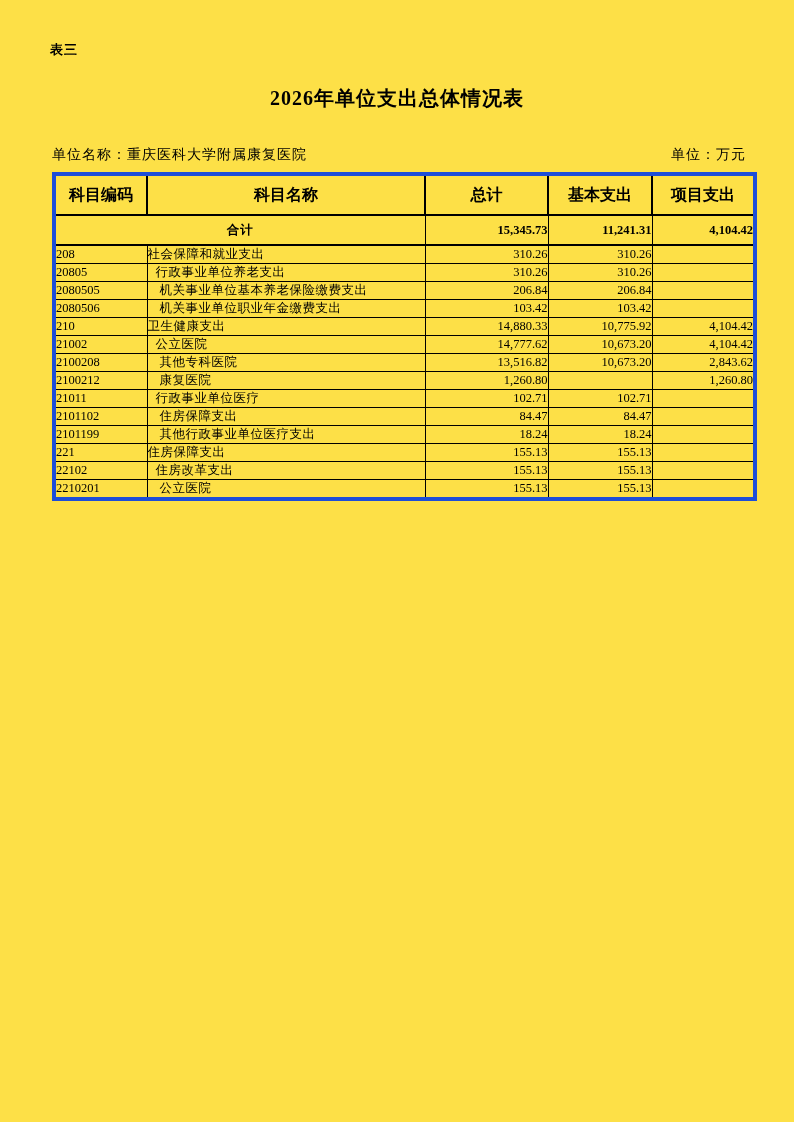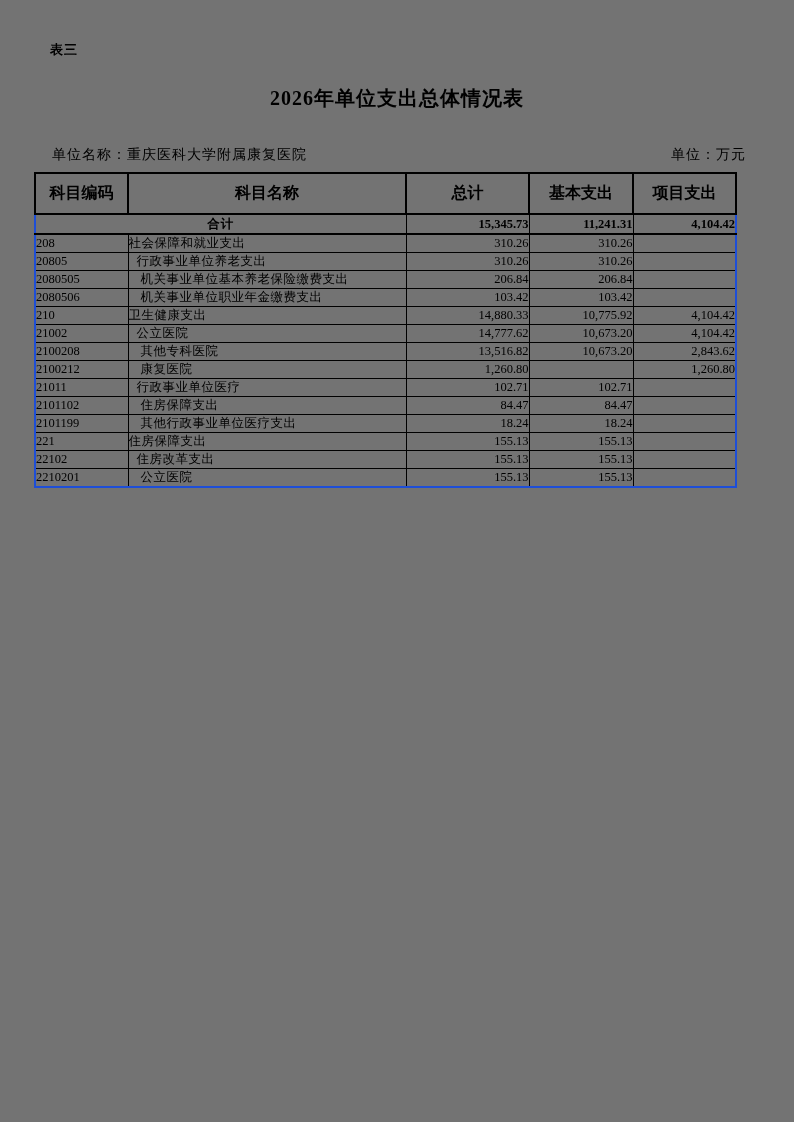--- a/index.html
+++ b/index.html
@@ -11,21 +11,21 @@
     width: 794px;
     height: 1122px;
     position: relative;
     font-family: "Liberation Serif", serif;
     color: #000;
     overflow: hidden;
   }
   .page {
     position: absolute;
     inset: 0;
-    background: #737373;
+    background: #fde047;
   }
   .doc-tag {
     position: absolute;
     left: 50px;
     top: 41px;
     font-family: "Liberation Sans", sans-serif;
     font-weight: bold;
     font-size: 13px;
     letter-spacing: 1px;
   }
@@ -46,44 +46,44 @@
     left: 52px;
     top: 146px;
     width: 694px;
     display: flex;
     justify-content: space-between;
     font-size: 14px;
     letter-spacing: 1px;
   }
   table.grid {
     position: absolute;
-    left: 34px;
+    left: 52px;
     top: 172px;
     width: 701px;
     border-collapse: collapse;
     table-layout: fixed;
-    border: 2px solid #1d4ed8;
+    border: 4px solid #1d4ed8;
   }
   table.grid th {
     border: 2px solid #000;
     font-family: "Liberation Sans", sans-serif;
     font-weight: bold;
     font-size: 16px;
     text-align: center;
     padding: 0;
   }
   thead tr { height: 41px; }
   table.grid td {
     border: 1px solid #000;
     font-size: 12.5px;
     padding: 0;
     overflow: hidden;
     white-space: nowrap;
   }
-  tr.total-row { height: 20px; }
+  tr.total-row { height: 30px; }
   tr.total-row td {
     border-bottom: 2px solid #000;
     font-weight: bold;
   }
   tr.data-row { height: 17px; }
   .cell-merged-name {
     text-align: center;
     letter-spacing: 1px;
   }
   .num {

